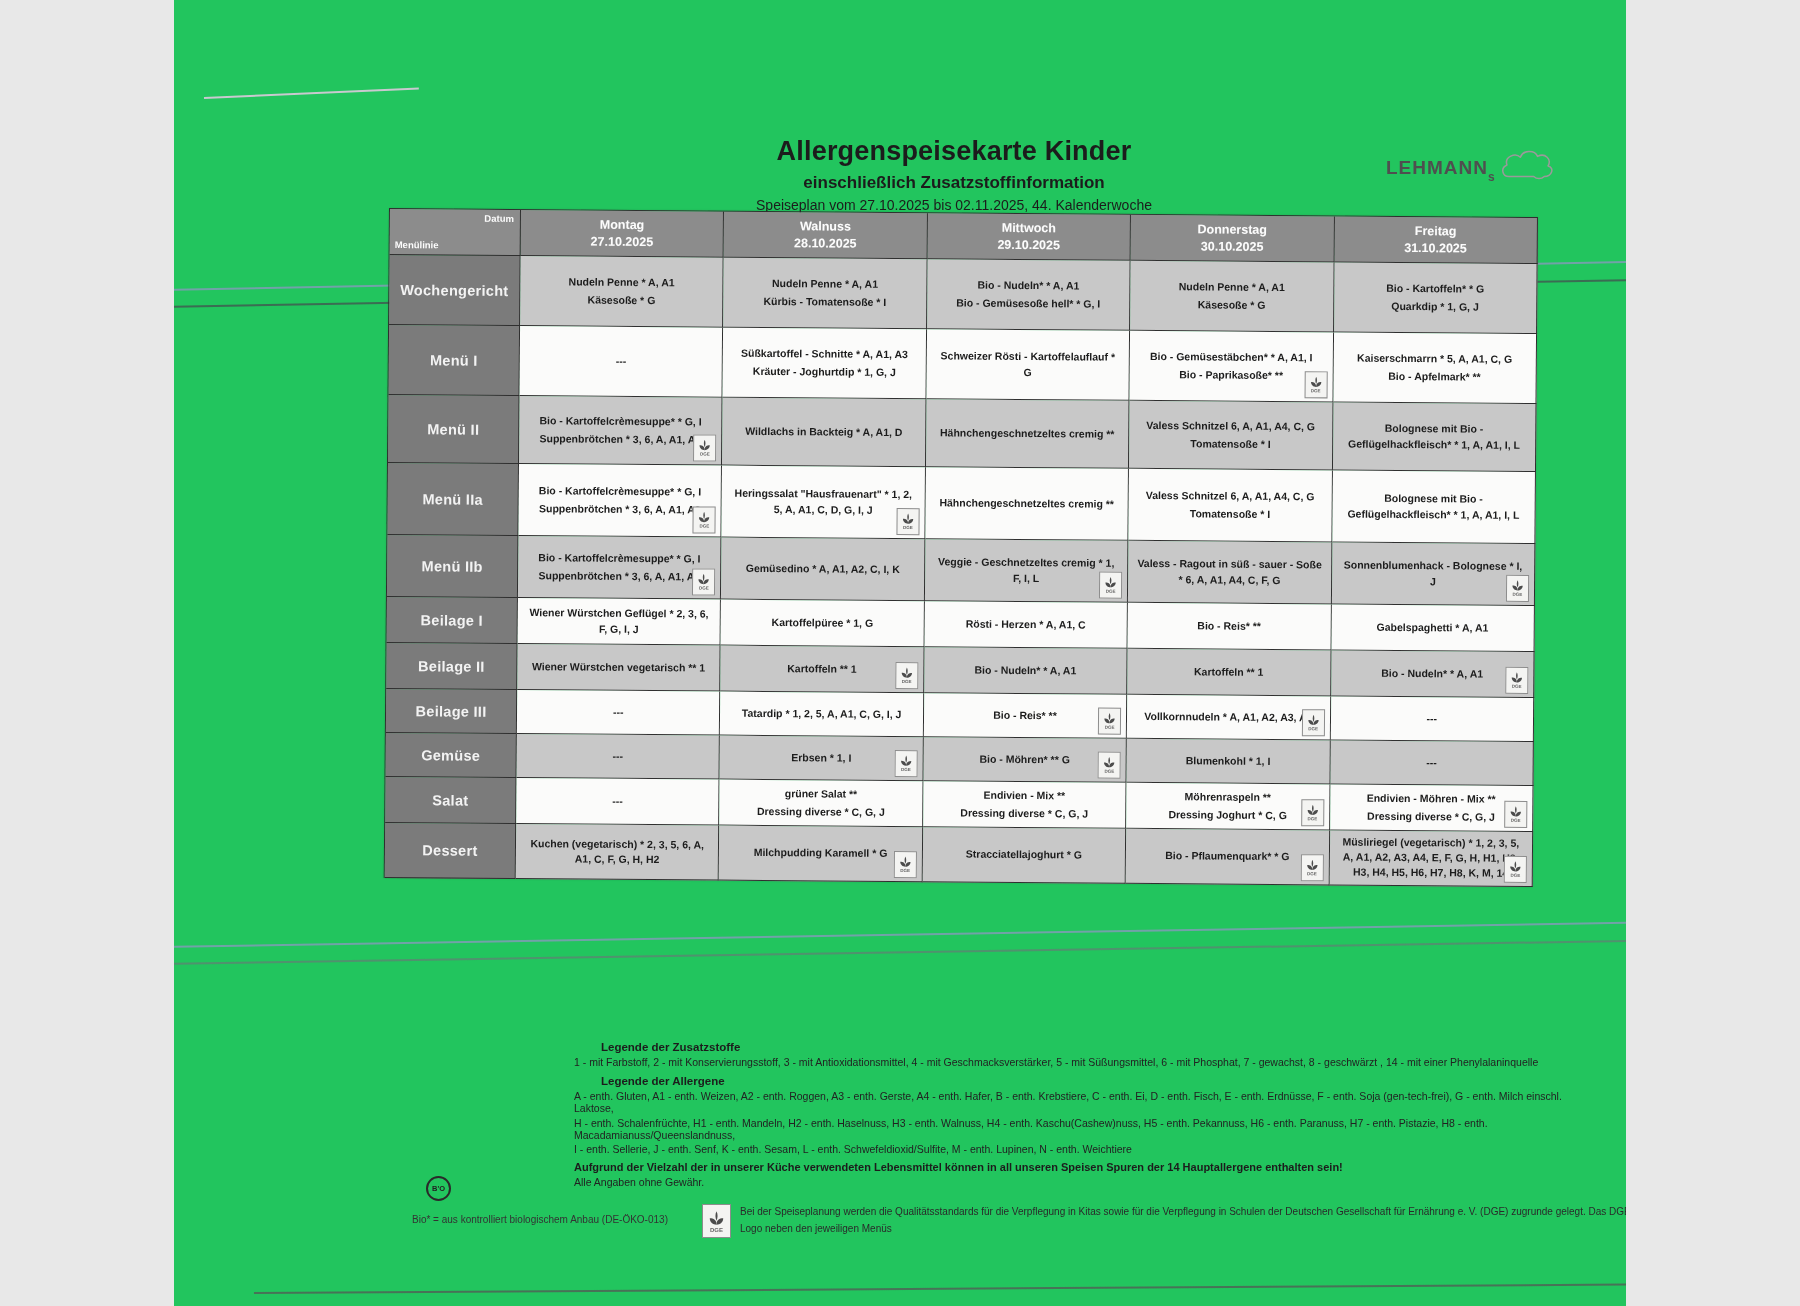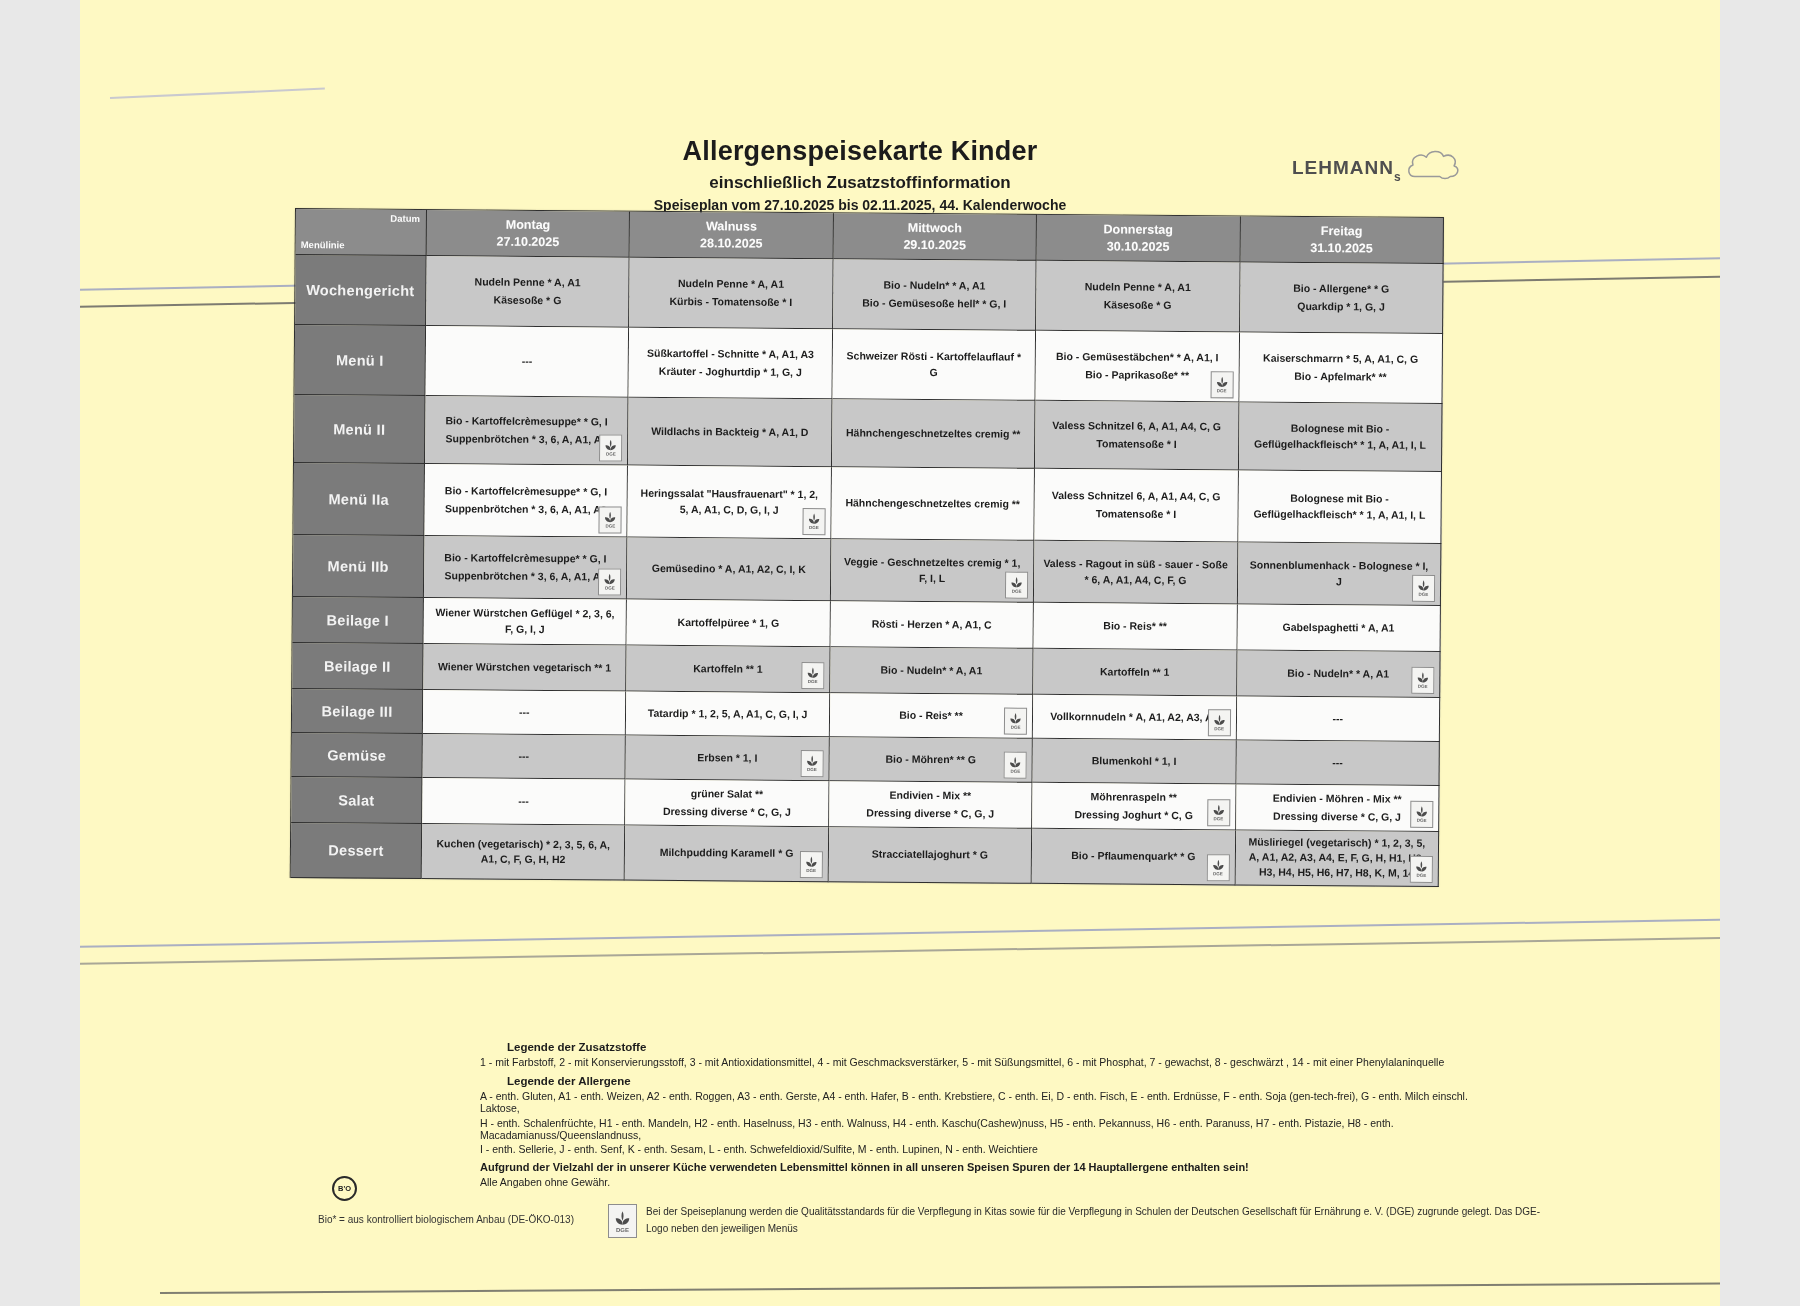--- a/index.html
+++ b/index.html
@@ -1,33 +1,33 @@
 <!DOCTYPE html>
 <html><head>
 <meta charset="utf-8">
 <style>
   html,body{margin:0;padding:0;background:#e8e8e8;}
   .sheet{
-    position:relative;width:1640px;height:1306px;margin:0 auto;
-    background:#fef9c3;overflow:hidden;
+    position:relative;width:1452px;height:1306px;margin:0 auto;
+    background:#22c55e;overflow:hidden;
     font-family:"Liberation Sans", sans-serif;color:#1c1c1c;
   }
   
   .streak{position:absolute;transform-origin:left center;pointer-events:none;}
   .s1{top:289px;left:-10px;width:1830px;height:2px;background:#8e96c2;transform:rotate(-1.1deg);opacity:.75;}
   .s2{top:306px;left:-10px;width:1830px;height:1.5px;background:#46464e;transform:rotate(-1.05deg);opacity:.7;}
   .s3{top:946px;left:-10px;width:1830px;height:1.5px;background:#8e96c2;transform:rotate(-.95deg);opacity:.75;}
   .s4{top:963px;left:-10px;width:1830px;height:1.5px;background:#70707a;transform:rotate(-.9deg);opacity:.6;}
   .s5{top:1292px;left:80px;width:1730px;height:2px;background:#555;transform:rotate(-.35deg);opacity:.75;}
   .s6{top:97px;left:30px;width:215px;height:1.5px;background:#c9c9cf;transform:rotate(-2.5deg);}
   
   .title-block{position:absolute;left:500px;top:136px;width:560px;text-align:center;}
   .title{font-size:27px;font-weight:bold;letter-spacing:.2px;}
   .subtitle{font-size:17px;font-weight:bold;margin-top:6px;}
-  .period{font-size:14px;font-weight:bold;margin-top:4px;}
+  .period{font-size:14px;font-weight:normal;margin-top:4px;}
   .brand{position:absolute;left:1212px;top:150px;display:flex;align-items:center;}
   .brand-text{font-size:19px;font-weight:bold;color:#4f4f4f;letter-spacing:1px;}
   .brand-s{font-size:12px;font-weight:bold;color:#4f4f4f;align-self:flex-end;margin:0 2px 2px 0;}
   .brand svg{margin-left:2px;margin-top:-8px;}
   
   .menu-table{
     position:absolute;left:215px;top:208px;width:1148px;
     transform:rotate(.45deg);transform-origin:top left;
     border-top:1px solid #2f2f2f;border-left:1px solid #2f2f2f;
     box-shadow:0 0 2px rgba(0,0,0,.15);
@@ -134,21 +134,21 @@
         </div>
         <div class="cell day">
           <div class="line">Bio - Nudeln* * A, A1</div>
           <div class="line">Bio - Gemüsesoße hell* * G, I</div>
         </div>
         <div class="cell day">
           <div class="line">Nudeln Penne * A, A1</div>
           <div class="line">Käsesoße * G</div>
         </div>
         <div class="cell day">
-          <div class="line">Bio - Allergene* * G</div>
+          <div class="line">Bio - Kartoffeln* * G</div>
           <div class="line">Quarkdip * 1, G, J</div>
         </div>
       </div>
       <div class="row menu-row r1">
         <div class="cell label">Menü I</div>
         <div class="cell day">
           <div class="line">---</div>
         </div>
         <div class="cell day">
           <div class="line">Süßkartoffel - Schnitte * A, A1, A3</div>

